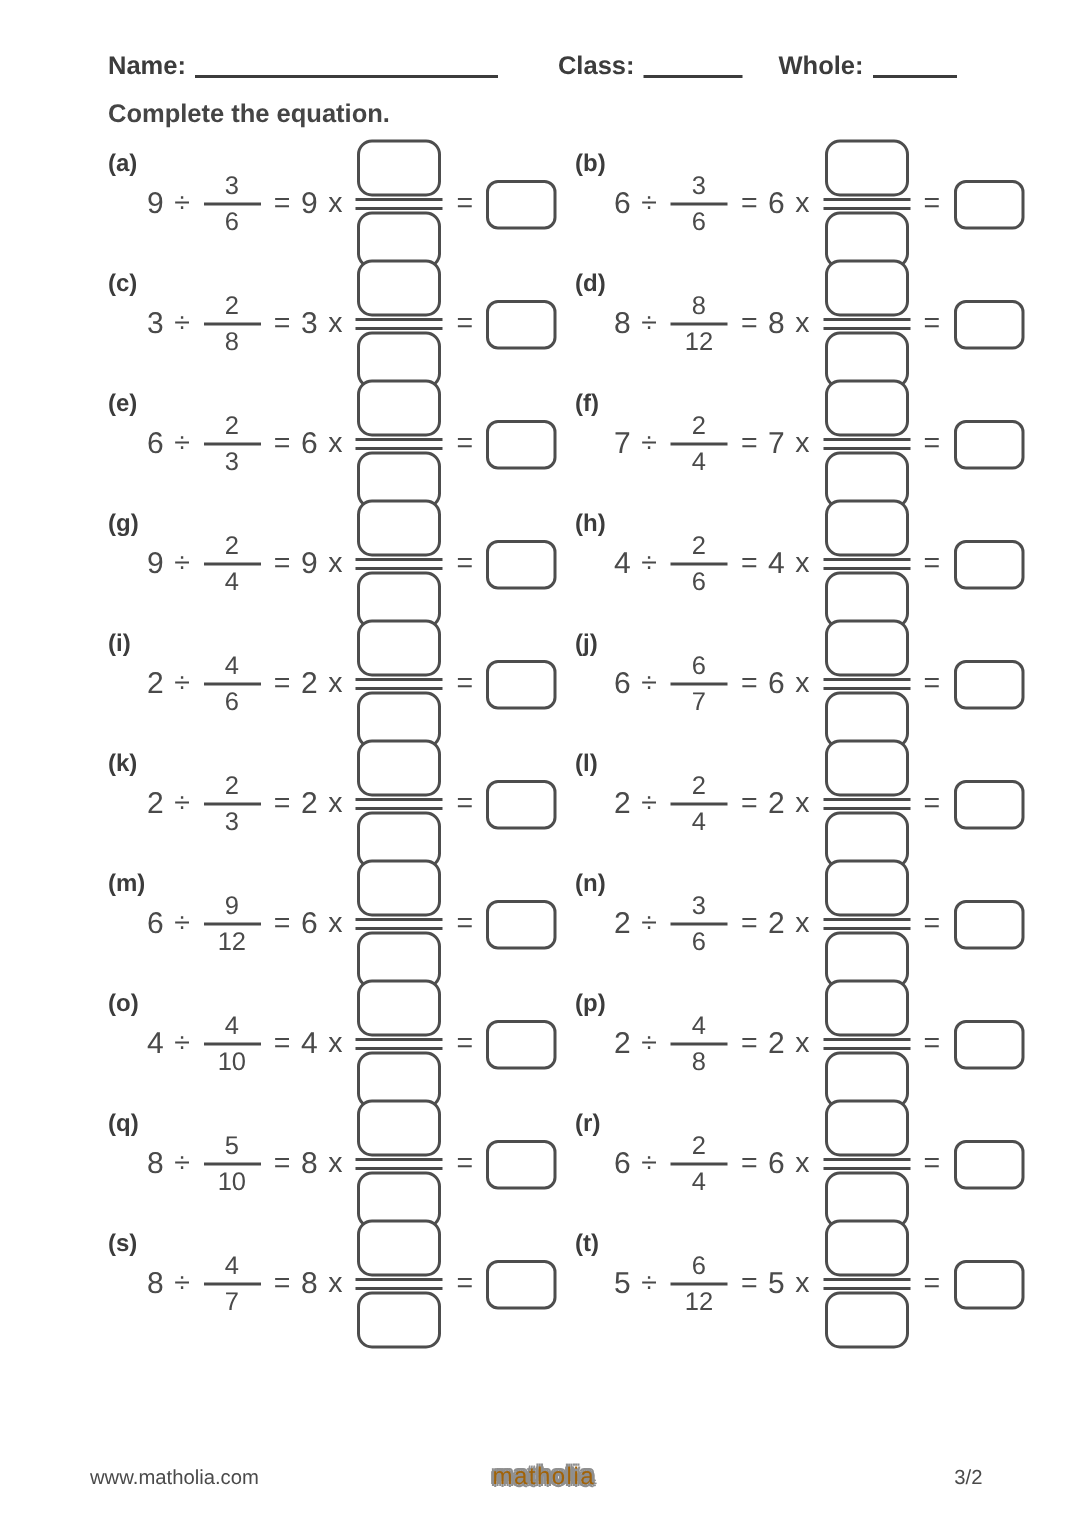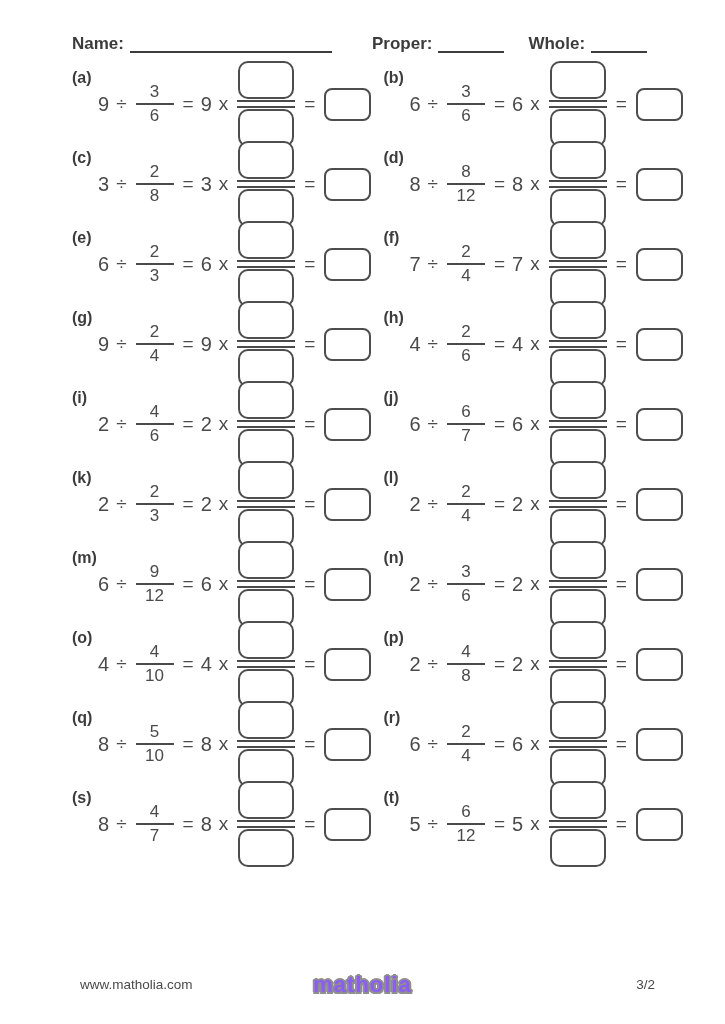--- a/index.html
+++ b/index.html
@@ -6,21 +6,21 @@
   html,body { width:725px; height:1024px; }
   body {
     background:#ffffff;
     font-family:"Liberation Sans", sans-serif;
     color:#3d3d3d;
     overflow:hidden;
   }
   .page { width:725px; height:1024px; padding:34px 70px 0 72px; position:relative; }
 
   
-  .name-row { display:flex; align-items:center; font-size:17px; font-weight:bold; color:#3c3c3c; }
+  .name-row { display:flex; align-items:flex-start; font-size:17px; font-weight:bold; color:#3c3c3c; }
   .blank-line { display:inline-block; border-bottom:2px solid #3c3c3c; height:18px; margin:0 4px 1px 6px; }
   .name-line { width:202px; }
   .class-line { width:66px; }
   .date-line { width:56px; }
   .sp-class { margin-left:36px; }
   .sp-date { margin-left:20px; }
 
   h1.title { font-size:26.5px; font-weight:bold; color:#383838; margin-top:20px; letter-spacing:-0.2px; }
   .instruction { font-size:17px; font-weight:bold; color:#454545; margin-top:12px; }
 
@@ -46,49 +46,50 @@
   .dbar { width:58px; height:8px; border-top:2.5px solid #4a4a4a; border-bottom:2.5px solid #4a4a4a; margin:1px 0; }
   .ans-box {
     width:47px; height:33px;
     border:2.2px solid #4d4d4d; border-radius:8px;
     background:#fff; margin-left:2px;
   }
 
   
   .footer {
     position:absolute; left:0; right:0; bottom:32px;
-    padding:0 70px 0 80px;
+    padding:0 70px 0 60px;
     display:flex; align-items:center; justify-content:space-between;
     font-size:13.5px; color:#4a4a4a;
   }
   .logo {
     position:absolute; left:50%; transform:translateX(-50%);
-    font-size:22px; font-weight:bold; letter-spacing:1px;
-    color:#8b5cf6;
+    font-size:16px; font-weight:normal; letter-spacing:1px;
+    color:#a16207;
     text-shadow:
       -1.5px -1.5px 0 #8f8f8f, 1.5px -1.5px 0 #8f8f8f,
       -1.5px  1.5px 0 #8f8f8f, 1.5px  1.5px 0 #8f8f8f,
       -2px 0 0 #8f8f8f, 2px 0 0 #8f8f8f,
       0 -2px 0 #8f8f8f, 0 2px 0 #8f8f8f;
   }
 </style>
 </head>
 <body>
 
 <div class="page">
 
   <div class="name-row">
     <span>Name:</span>
     <span class="blank-line name-line"></span>
-    <span class="sp-class">Proper:</span>
+    <span class="sp-class">Class:</span>
     <span class="blank-line class-line"></span>
     <span class="sp-date">Whole:</span>
     <span class="blank-line date-line"></span>
   </div>
 
+  <div class="instruction">Complete the equation.</div>
 
   <main class="grid">
     <div class="problem">
       <span class="p-label">(a)</span>
       <div class="p-eq">
         <span class="whole">9</span>
         <span class="op">÷</span>
         <span class="frac">
           <span class="fr-n">3</span>
           <span class="fr-bar"></span>

